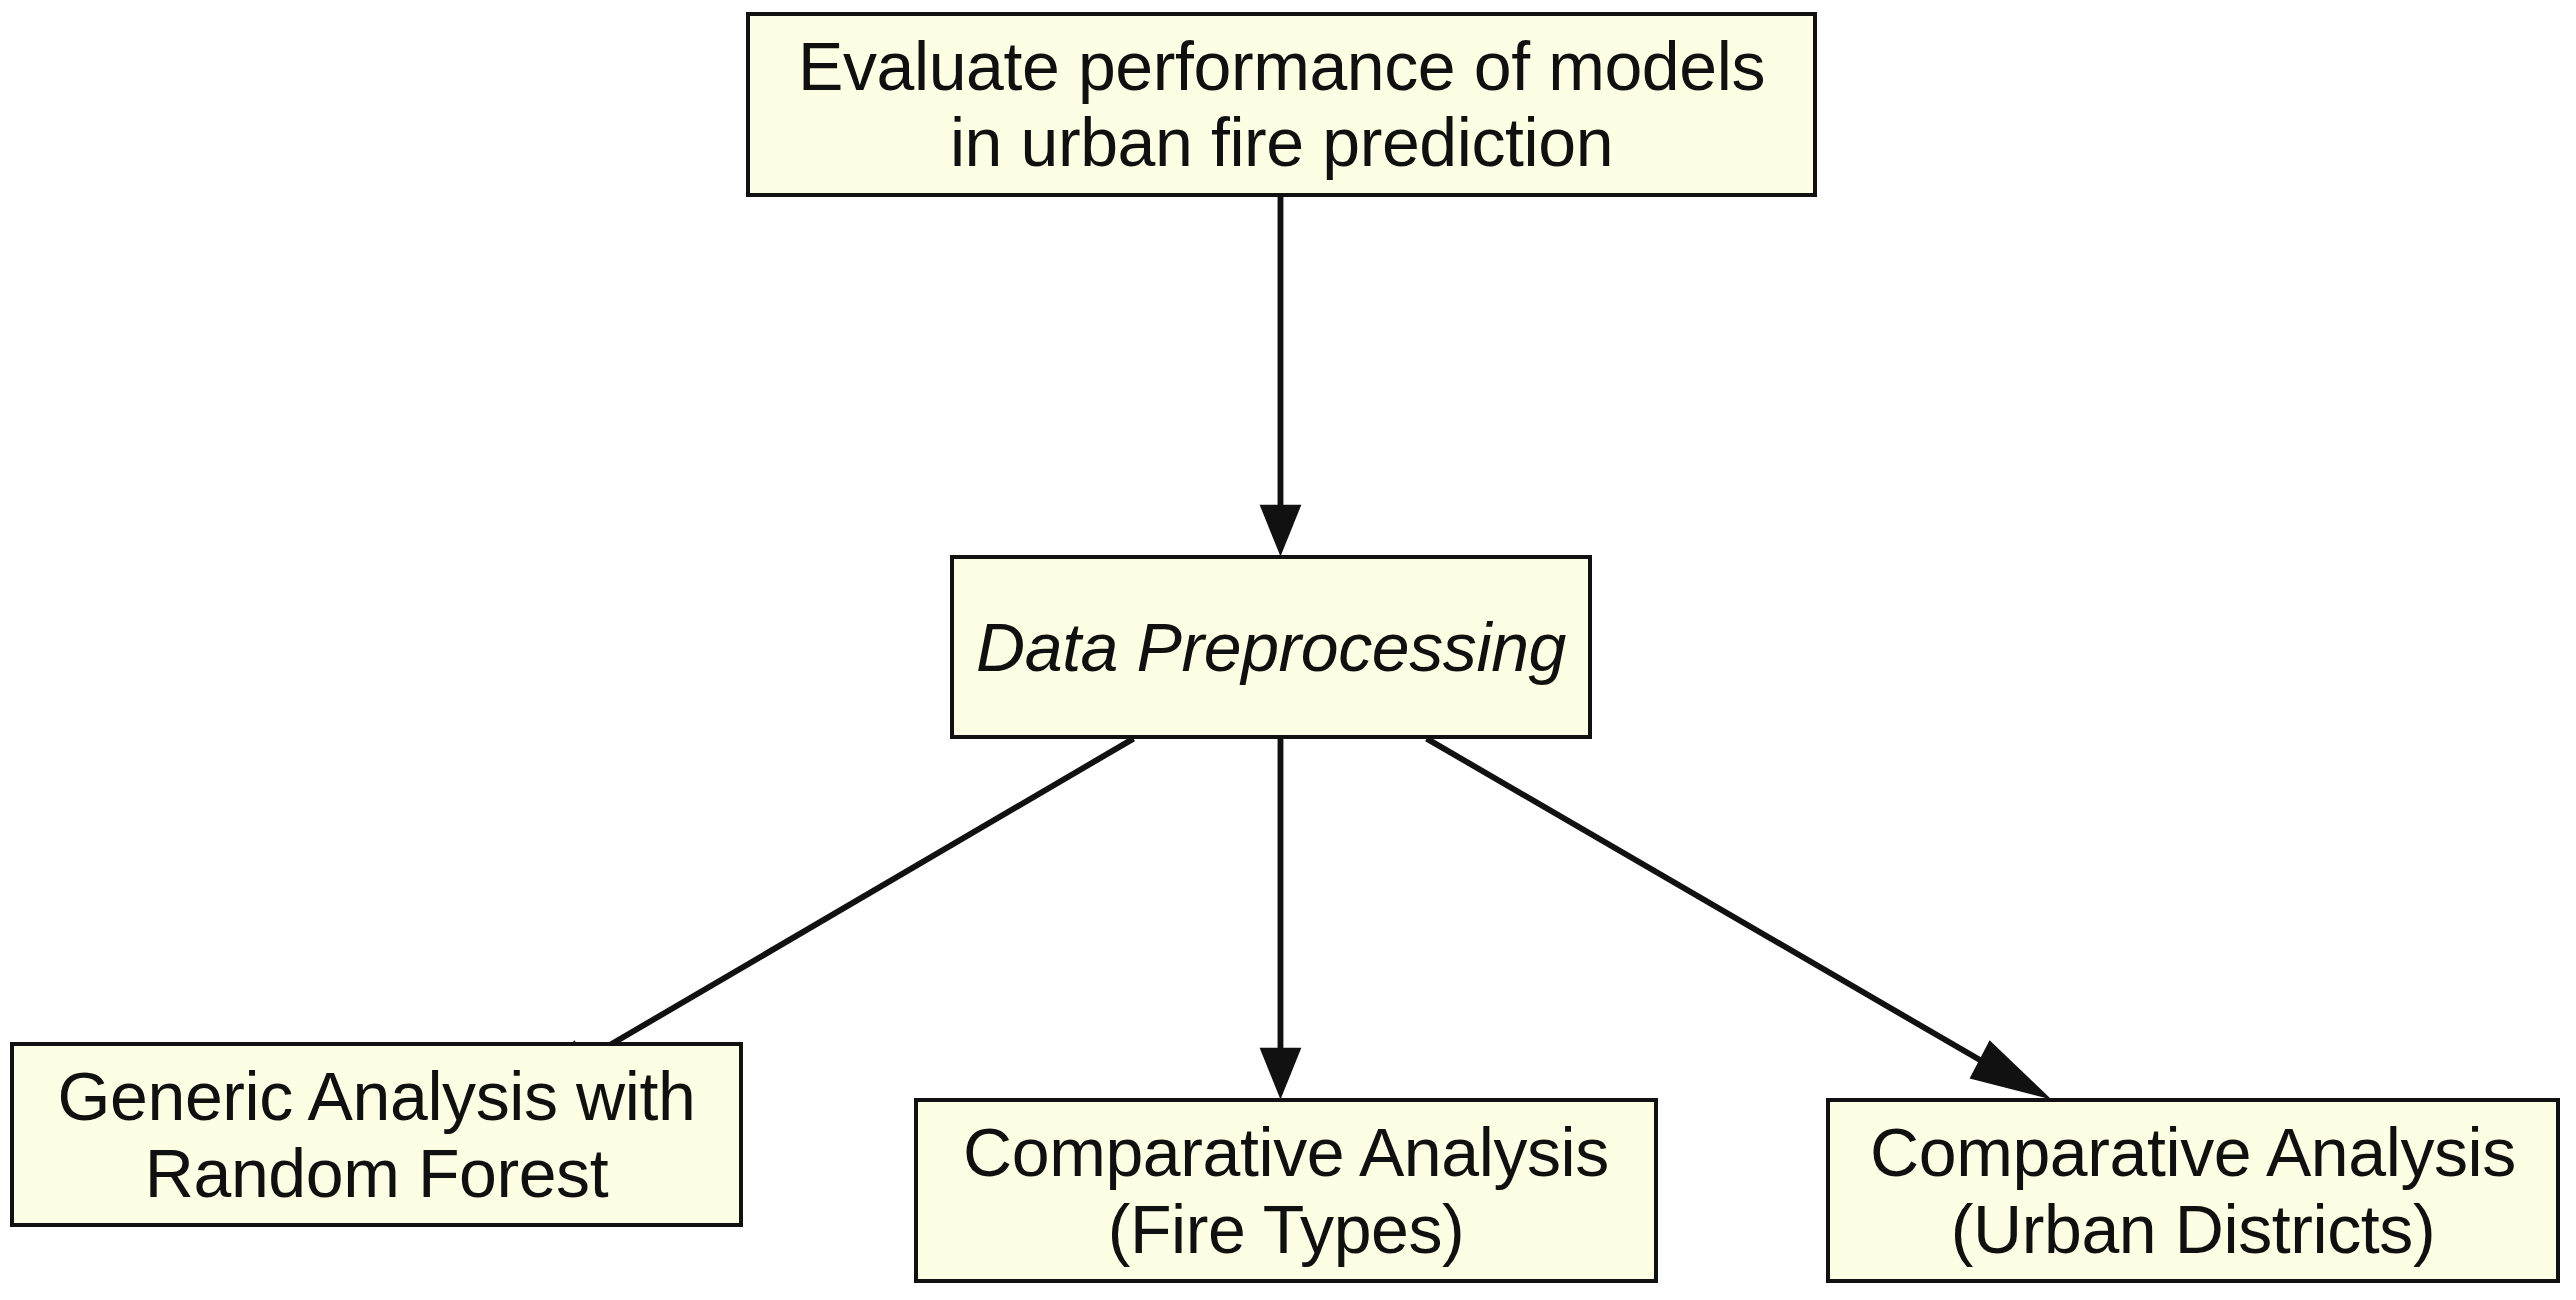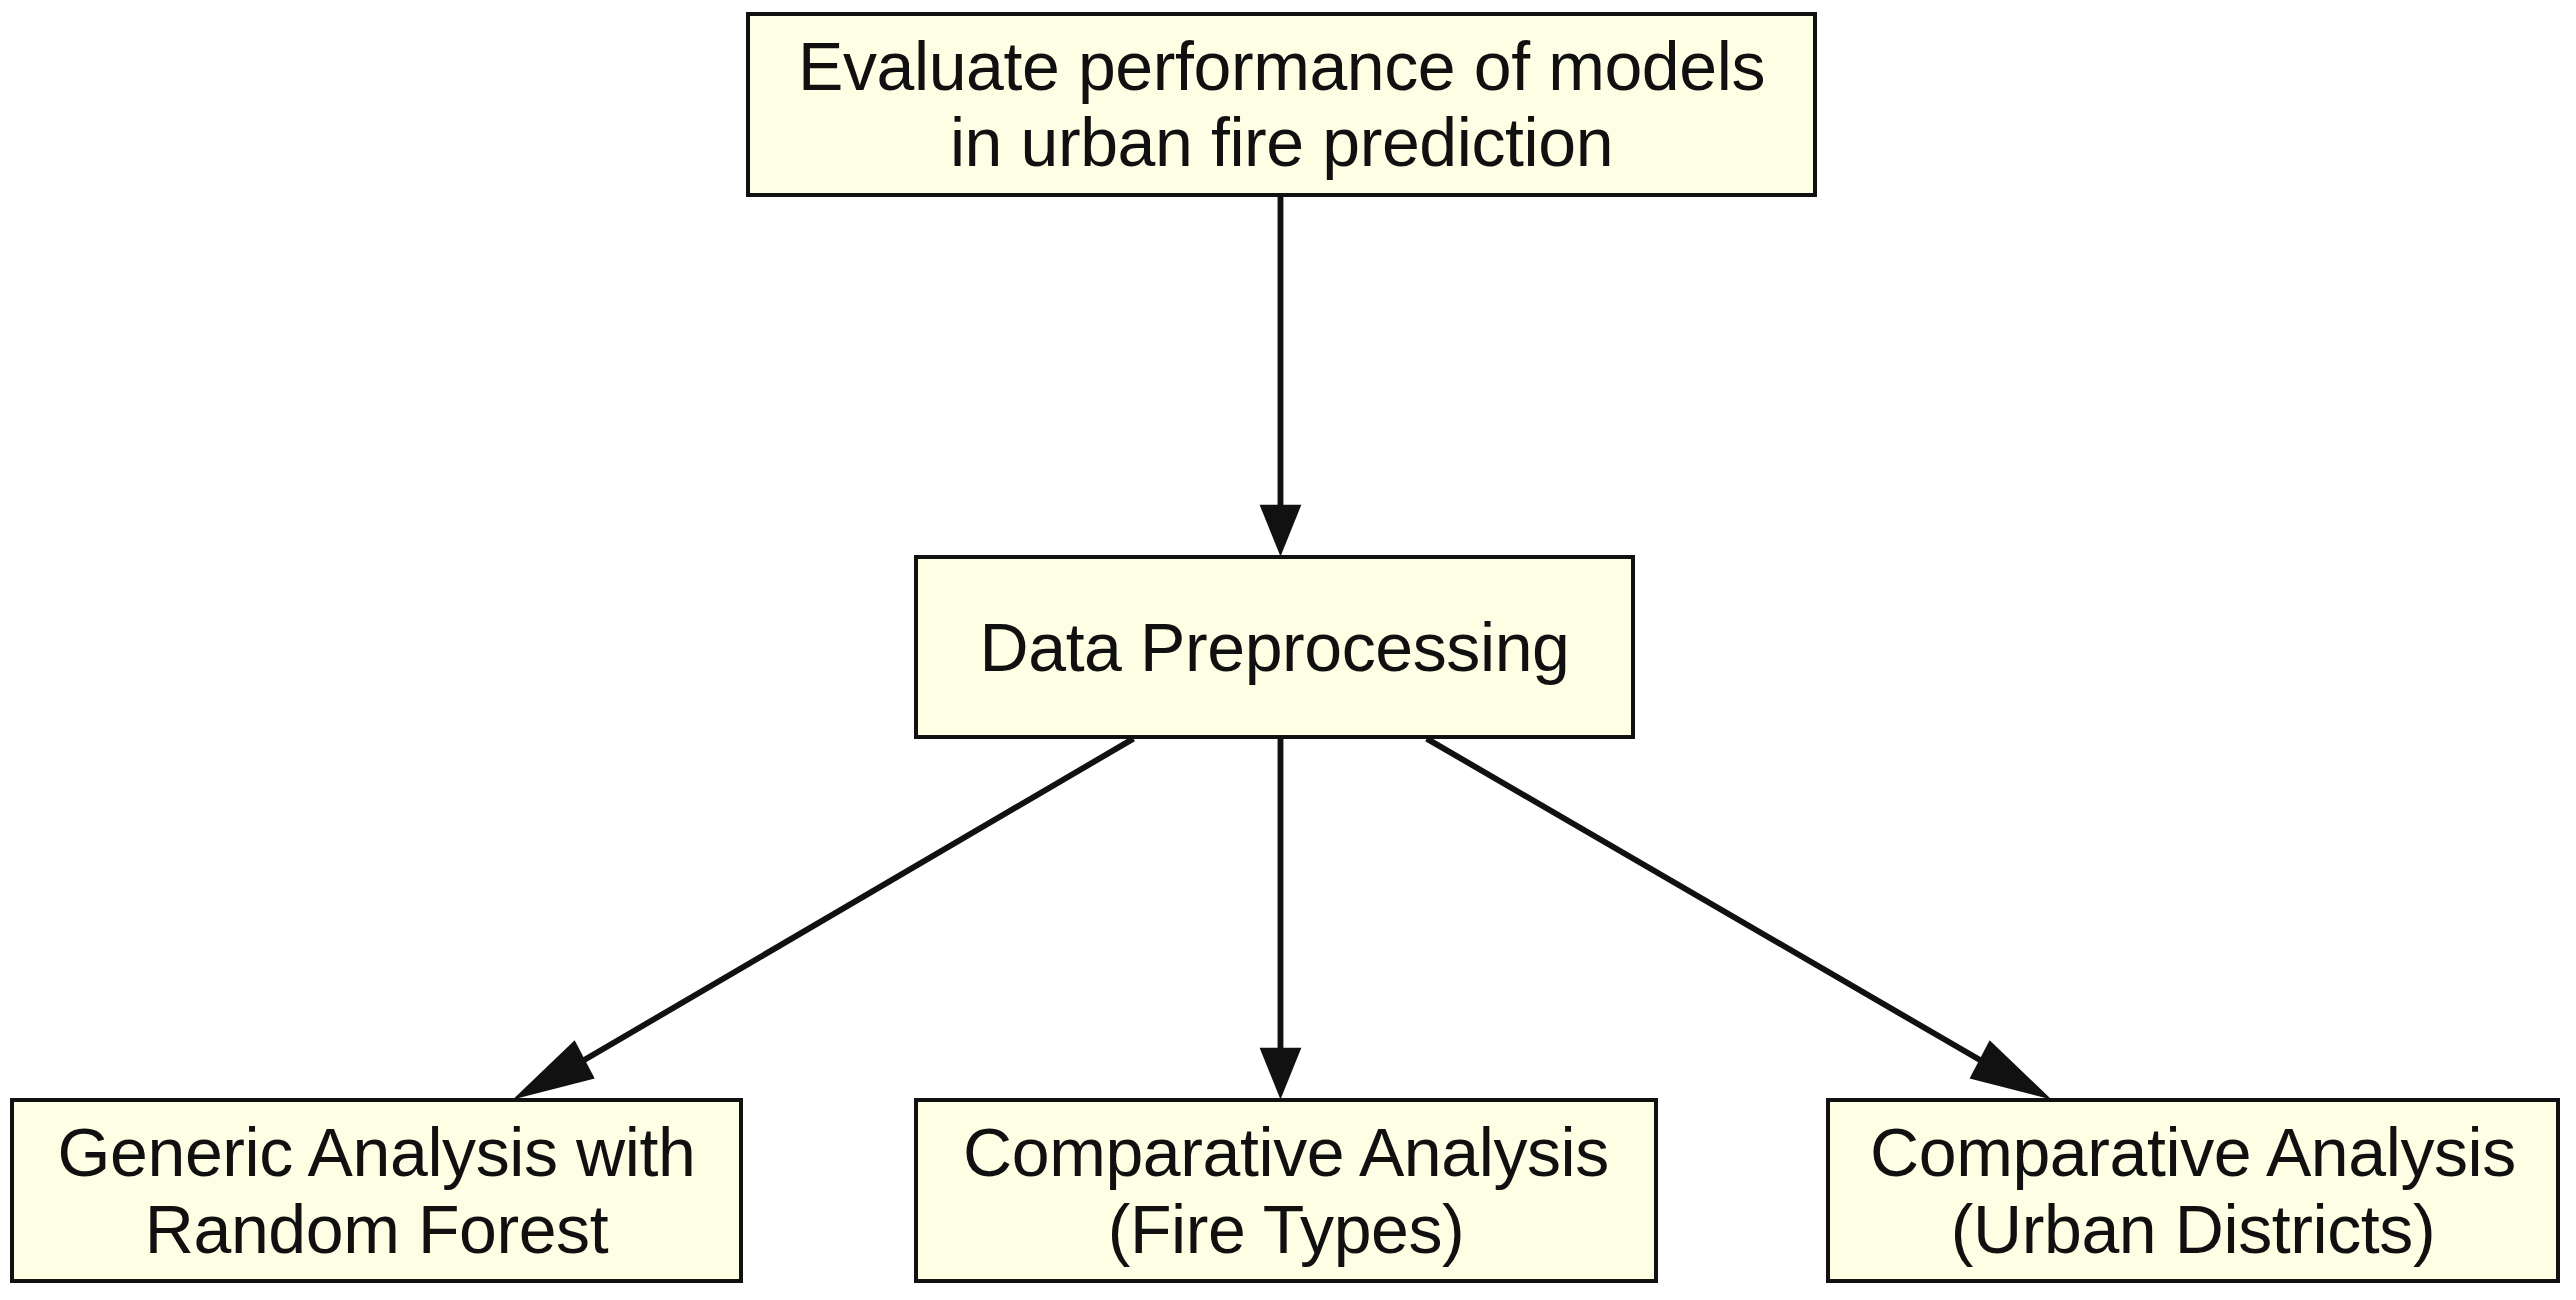--- a/index.html
+++ b/index.html
@@ -44,24 +44,24 @@
     letter-spacing: -0.4px;
     font-weight: 400;
     white-space: pre-line;
     z-index: 2;
   }
   
   #node-goal {
     left: 746px;  top: 11.7px;   width: 1071px; height: 185px;
   }
   #node-preprocessing {
-    left: 914px; top: 555px;  width: 721px;  height: 184px;
+    left: 950px; top: 555px;  width: 642px;  height: 184px; font-style: italic;
   }
   #node-rf {
-    left: 10px;   top: 1098px; width: 733px;  height: 185px;
+    left: 10px;   top: 1042px; width: 733px;  height: 185px;
   }
   #node-firetypes {
     left: 914px; top: 1098px; width: 744px;  height: 185px;
   }
   #node-districts {
     left: 1826px; top: 1098px; width: 734px;  height: 185px;
   }
   .node-label {
     display: block;
     width: 100%;

